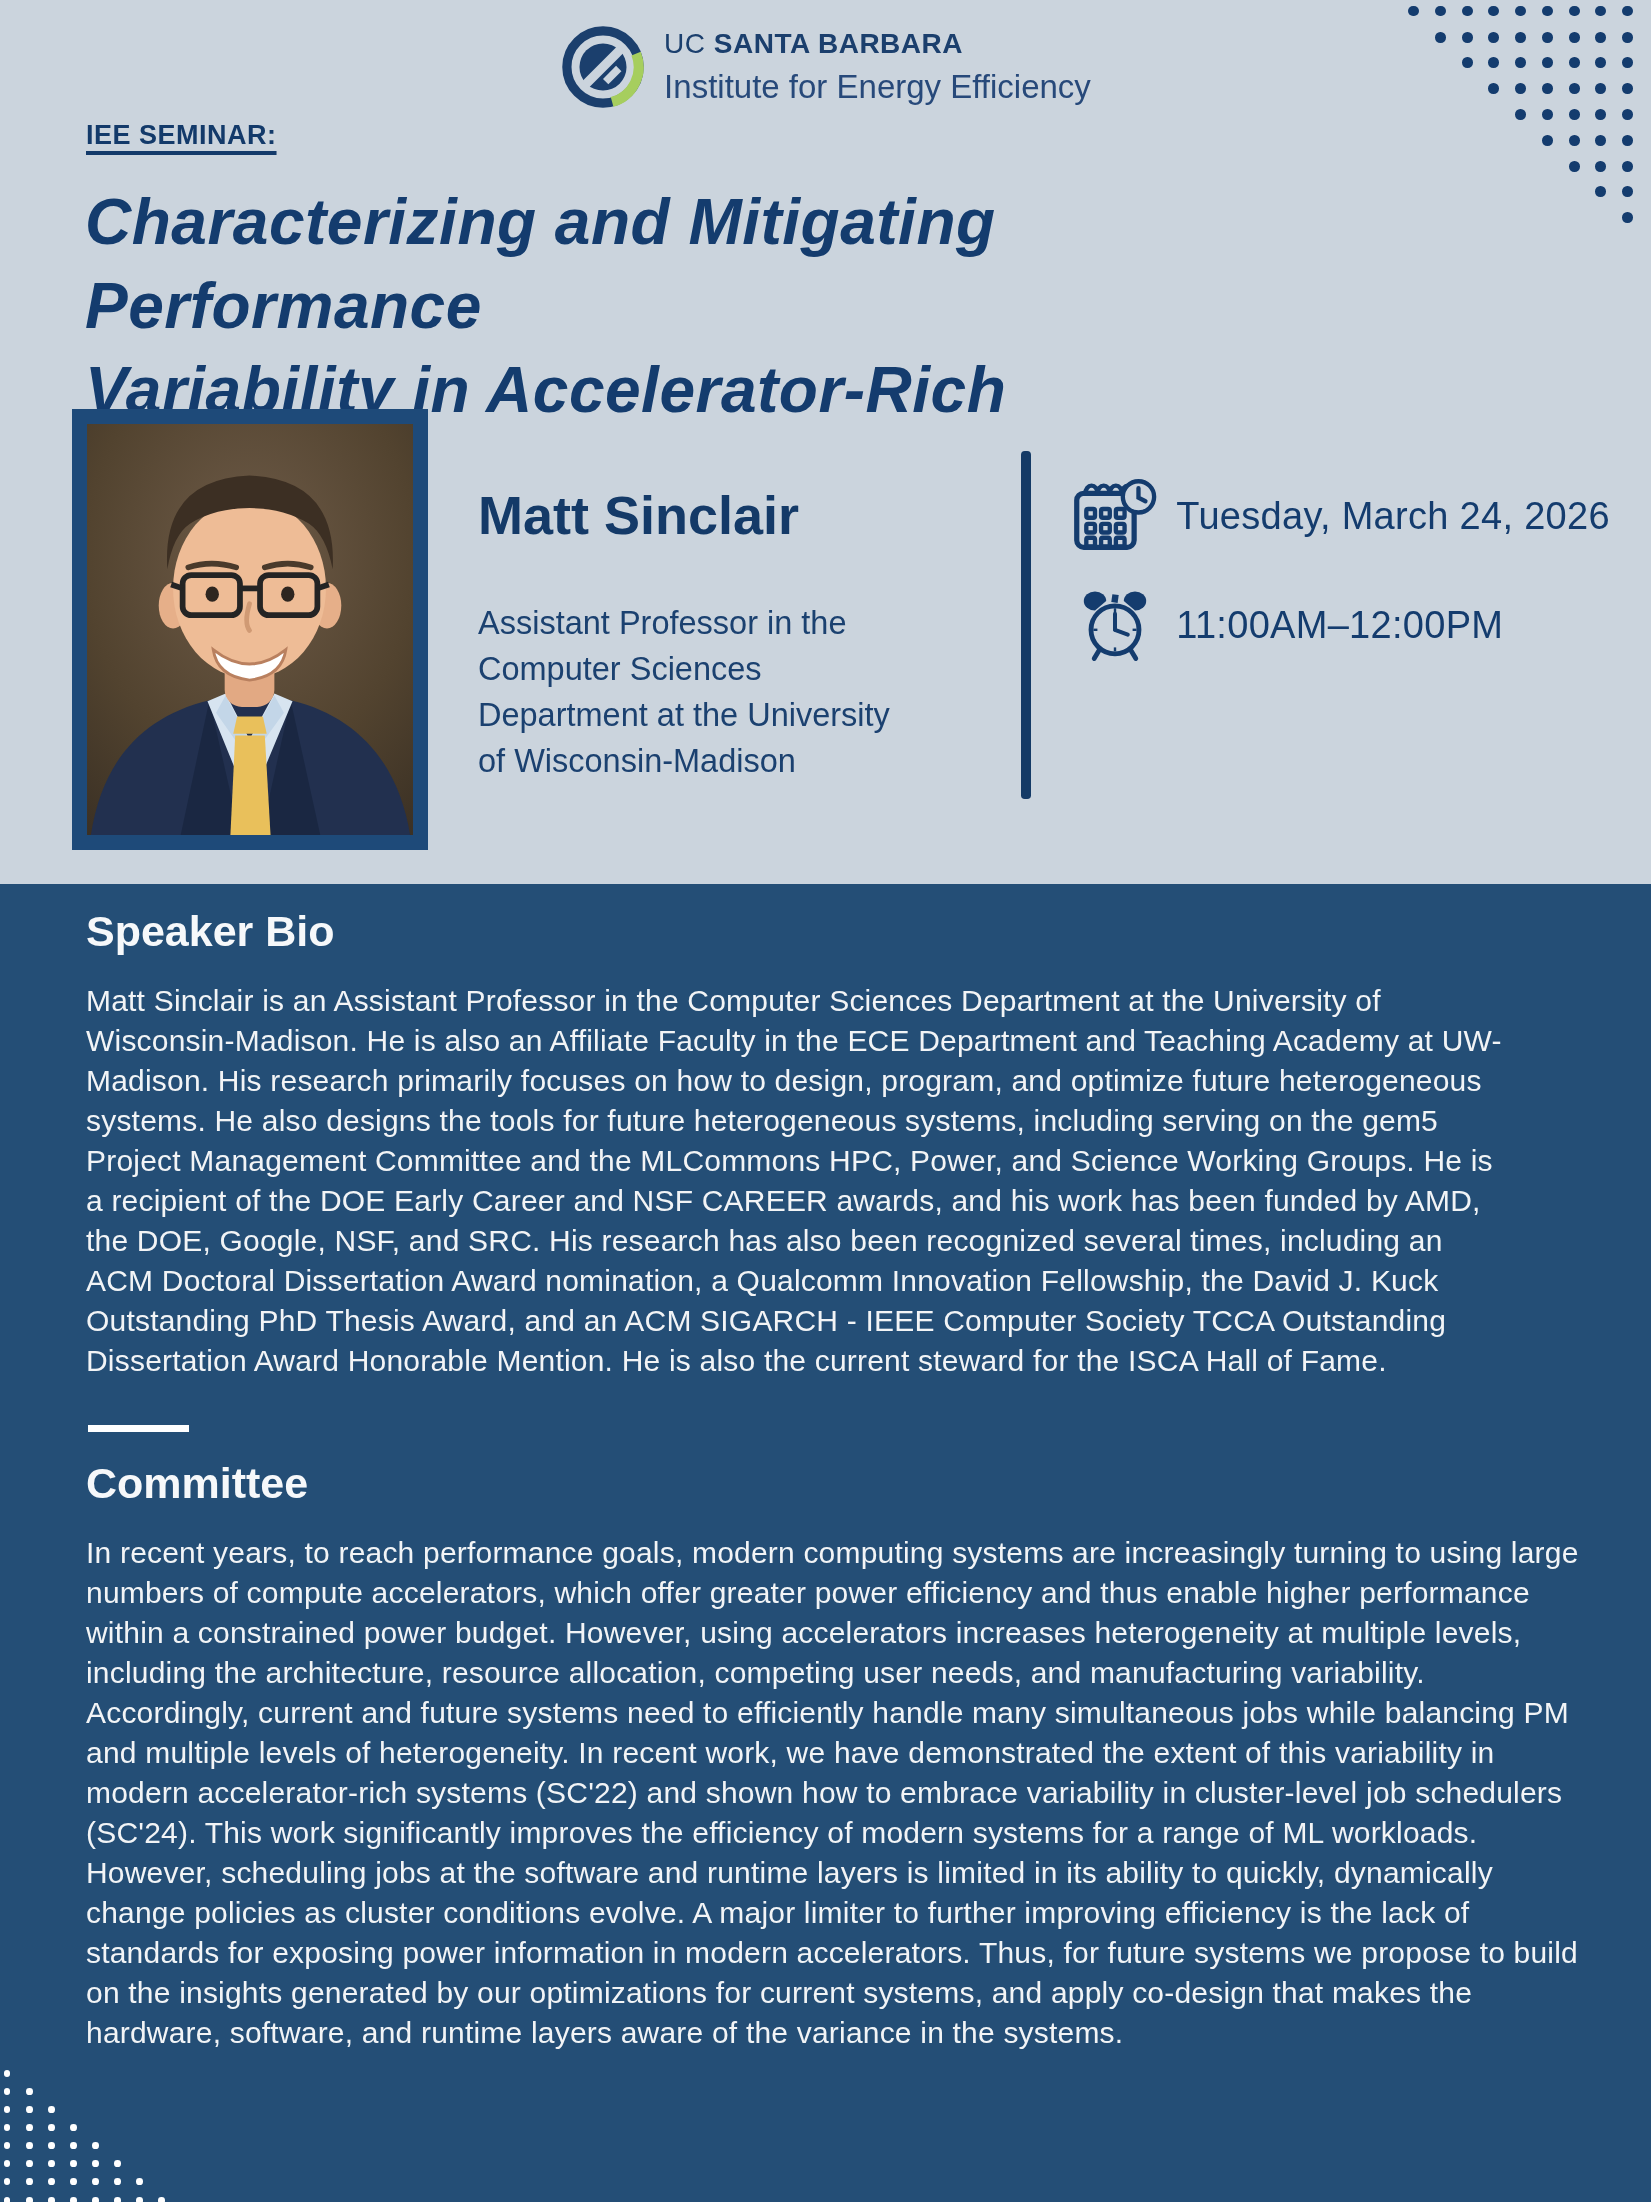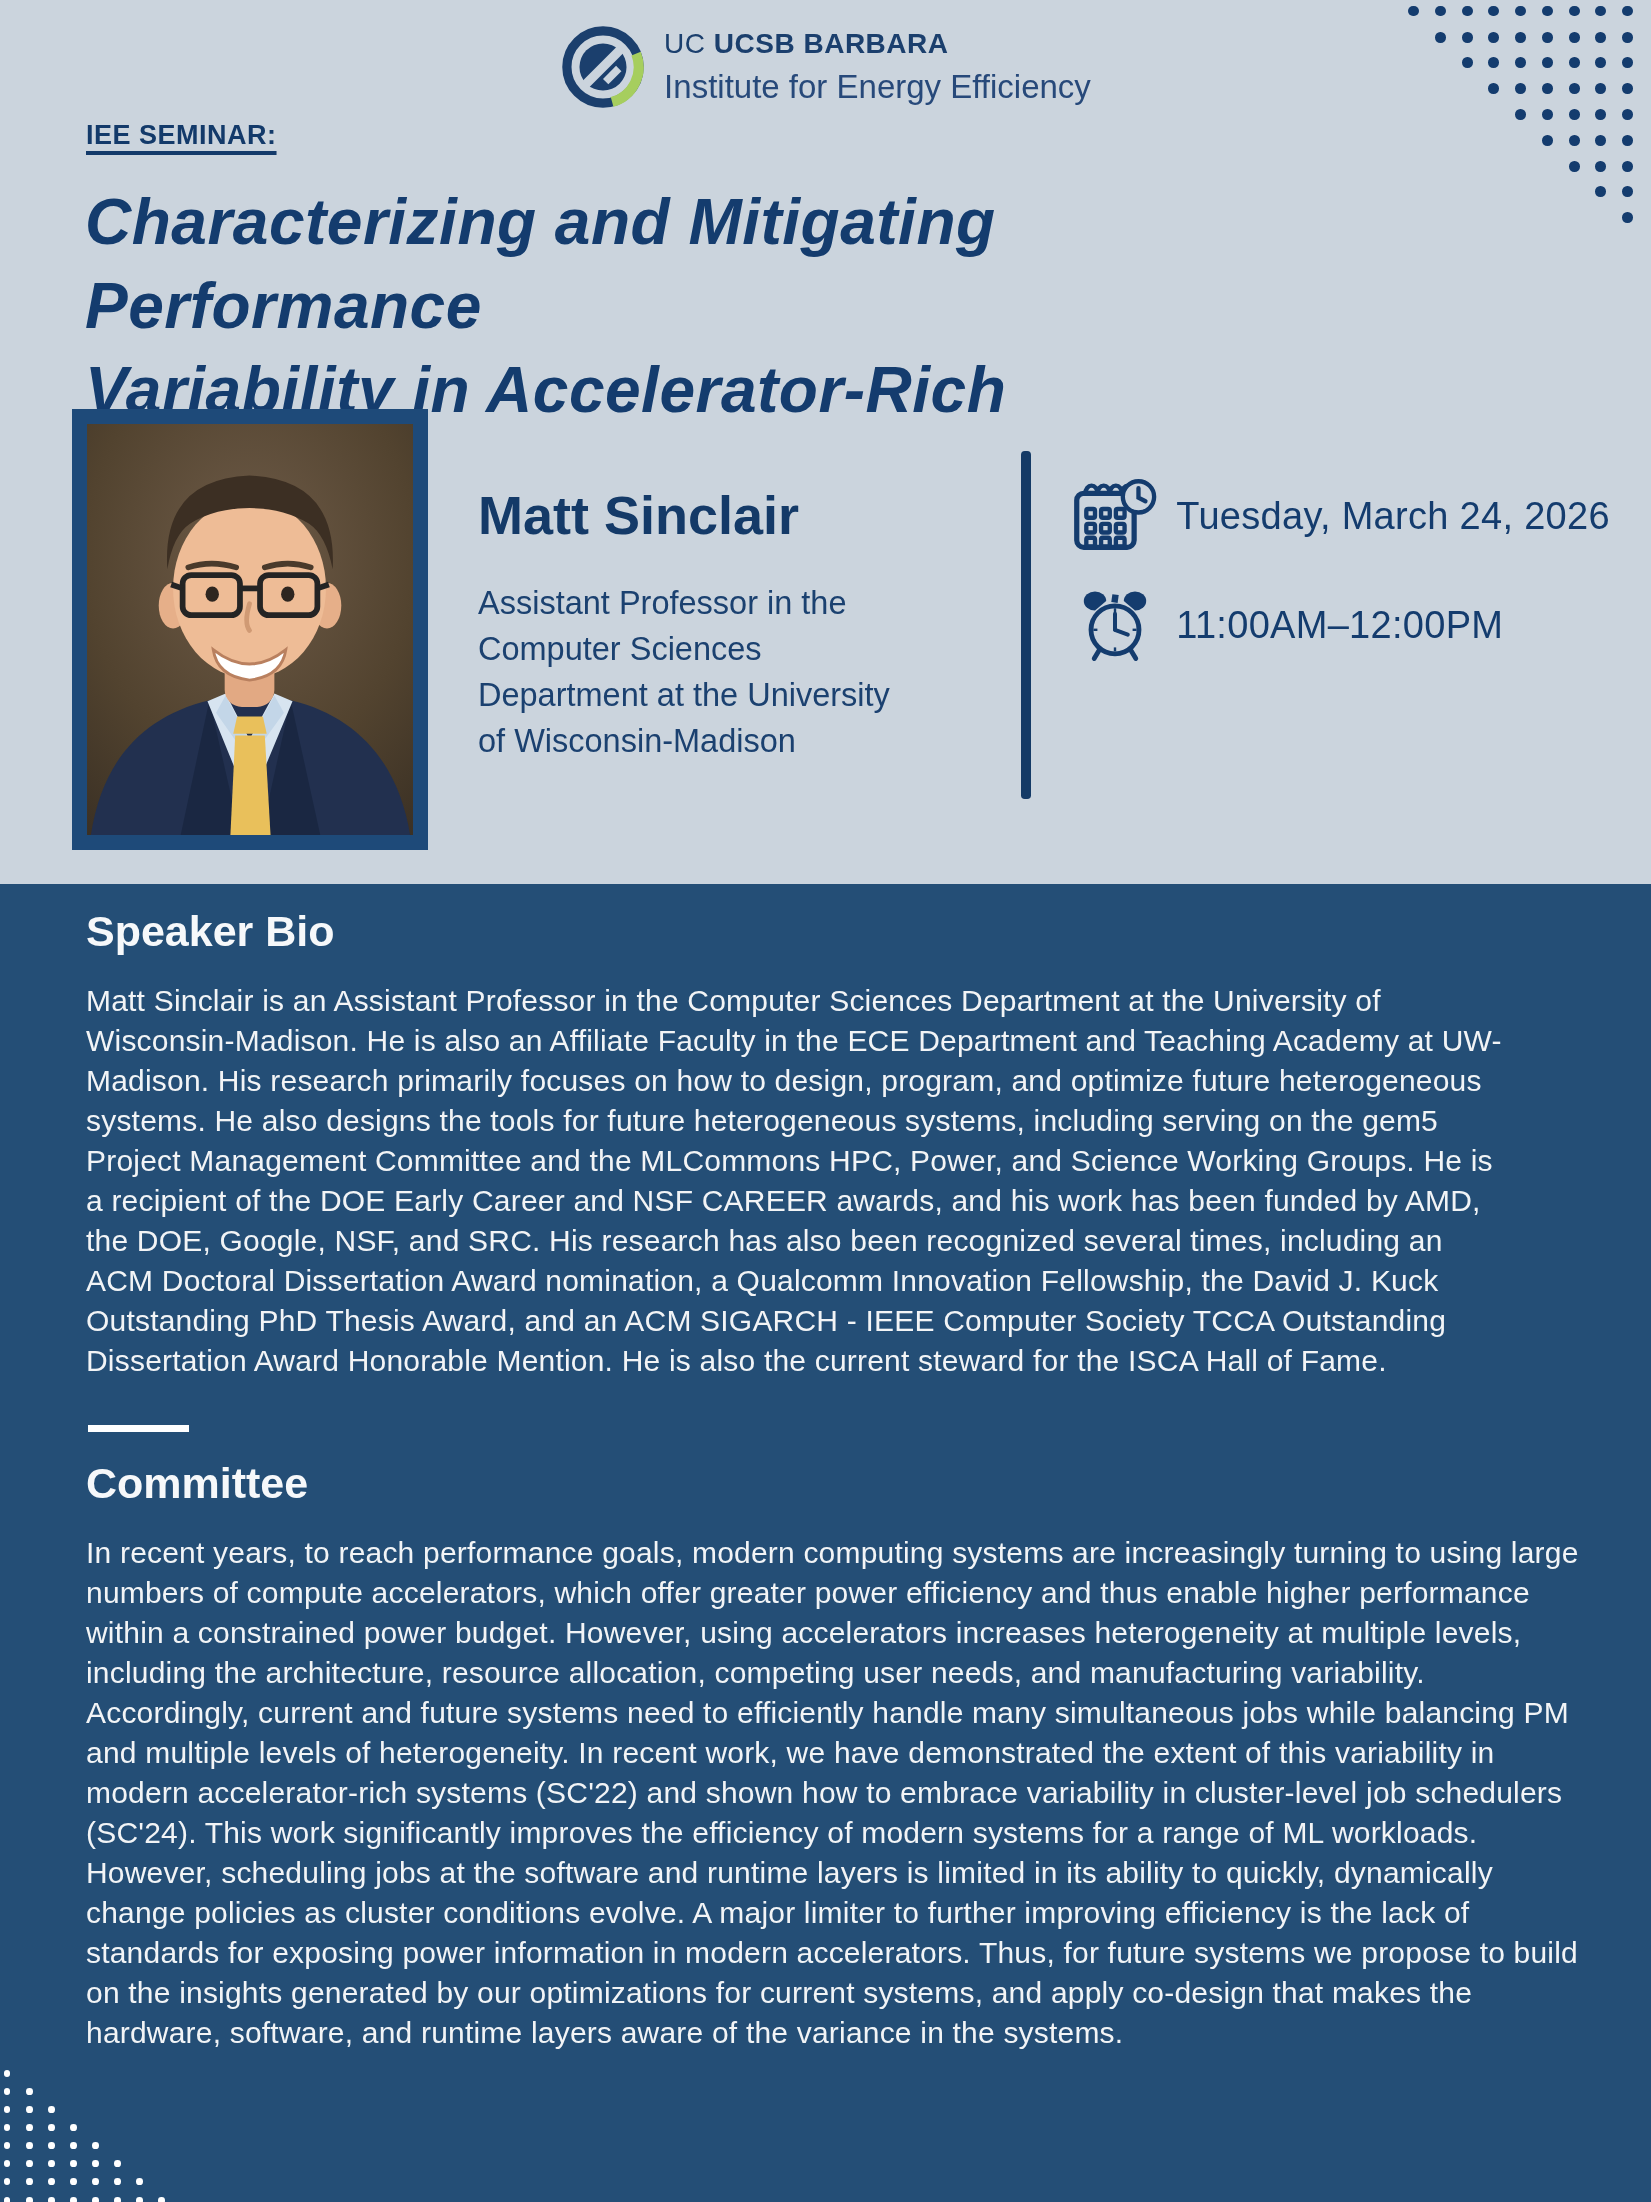--- a/index.html
+++ b/index.html
@@ -28,21 +28,21 @@
     color:#143c6e;white-space:pre-line;letter-spacing:0.5px;
   }
   
   .photo-frame{
     position:absolute;left:72px;top:409px;width:326px;height:411px;
     border:15.3px solid #1e4a79;background:#4a3e31;
   }
   .photo-frame svg{display:block;}
   .name-block{position:absolute;left:478px;top:484px;width:459px;color:#143c6e;}
   .speaker-name{font-size:54px;font-weight:700;margin:0;color:#143a68;}
-  .speaker-role{margin:34px 0 0 0;font-size:32.5px;line-height:1.42;white-space:pre-line;color:#1b4170;}
+  .speaker-role{margin:54px 0 0 0;font-size:32.5px;line-height:1.42;white-space:pre-line;color:#1b4170;}
   .v-divider{position:absolute;left:1021px;top:451px;width:9.6px;height:348px;background:#143a66;border-radius:3.8px;}
   .details{position:absolute;left:1069px;top:476px;width:574px;display:flex;flex-direction:column;gap:29px;}
   .detail-row{display:flex;align-items:center;}
   .detail-icon{width:92px;height:80px;display:flex;align-items:center;justify-content:center;flex:0 0 auto;}
   .detail-text{margin-left:15.3px;font-size:38px;color:#143c6e;letter-spacing:0.3px;}
   
   .dark{
     position:absolute;left:0;right:0;top:884px;bottom:0;
     background:#244e76;color:#f3f5f7;
     padding:23px 76px 0 86px;box-sizing:border-box;
@@ -64,21 +64,21 @@
     <svg class="logo-mark" viewBox="0 0 100 100" aria-hidden="true">
       <circle cx="50" cy="50" r="43" fill="none" stroke="#1b3f6d" stroke-width="11"></circle>
       <path d="M 89.4 34.2 A 43 43 0 0 1 60.8 91.6" fill="none" stroke="#a6ce5e" stroke-width="12"></path>
       <circle cx="50" cy="50" r="28" fill="#1b3f6d"></circle>
       <g transform="rotate(-45 50 50)">
         <rect x="18" y="44.5" width="66" height="11" fill="#cbd4dd"></rect>
         <rect x="40" y="60" width="22" height="9" fill="#cbd4dd"></rect>
       </g>
     </svg>
     <div class="logo-text">
-      <div class="logo-line1"><span class="uc">UC </span><span class="org">UCSB BARBARA</span></div>
+      <div class="logo-line1"><span class="uc">UC </span><span class="org">SANTA BARBARA</span></div>
       <div class="logo-line2">Institute for Energy Efficiency</div>
     </div>
   </div>
 
   <div class="kicker">IEE SEMINAR:</div>
   <div class="title">Characterizing and Mitigating Performance
 Variability in Accelerator-Rich Systems</div>
 
   <div class="photo-frame">
     <svg width="326" height="411" viewBox="0 0 341 430" aria-hidden="true">

